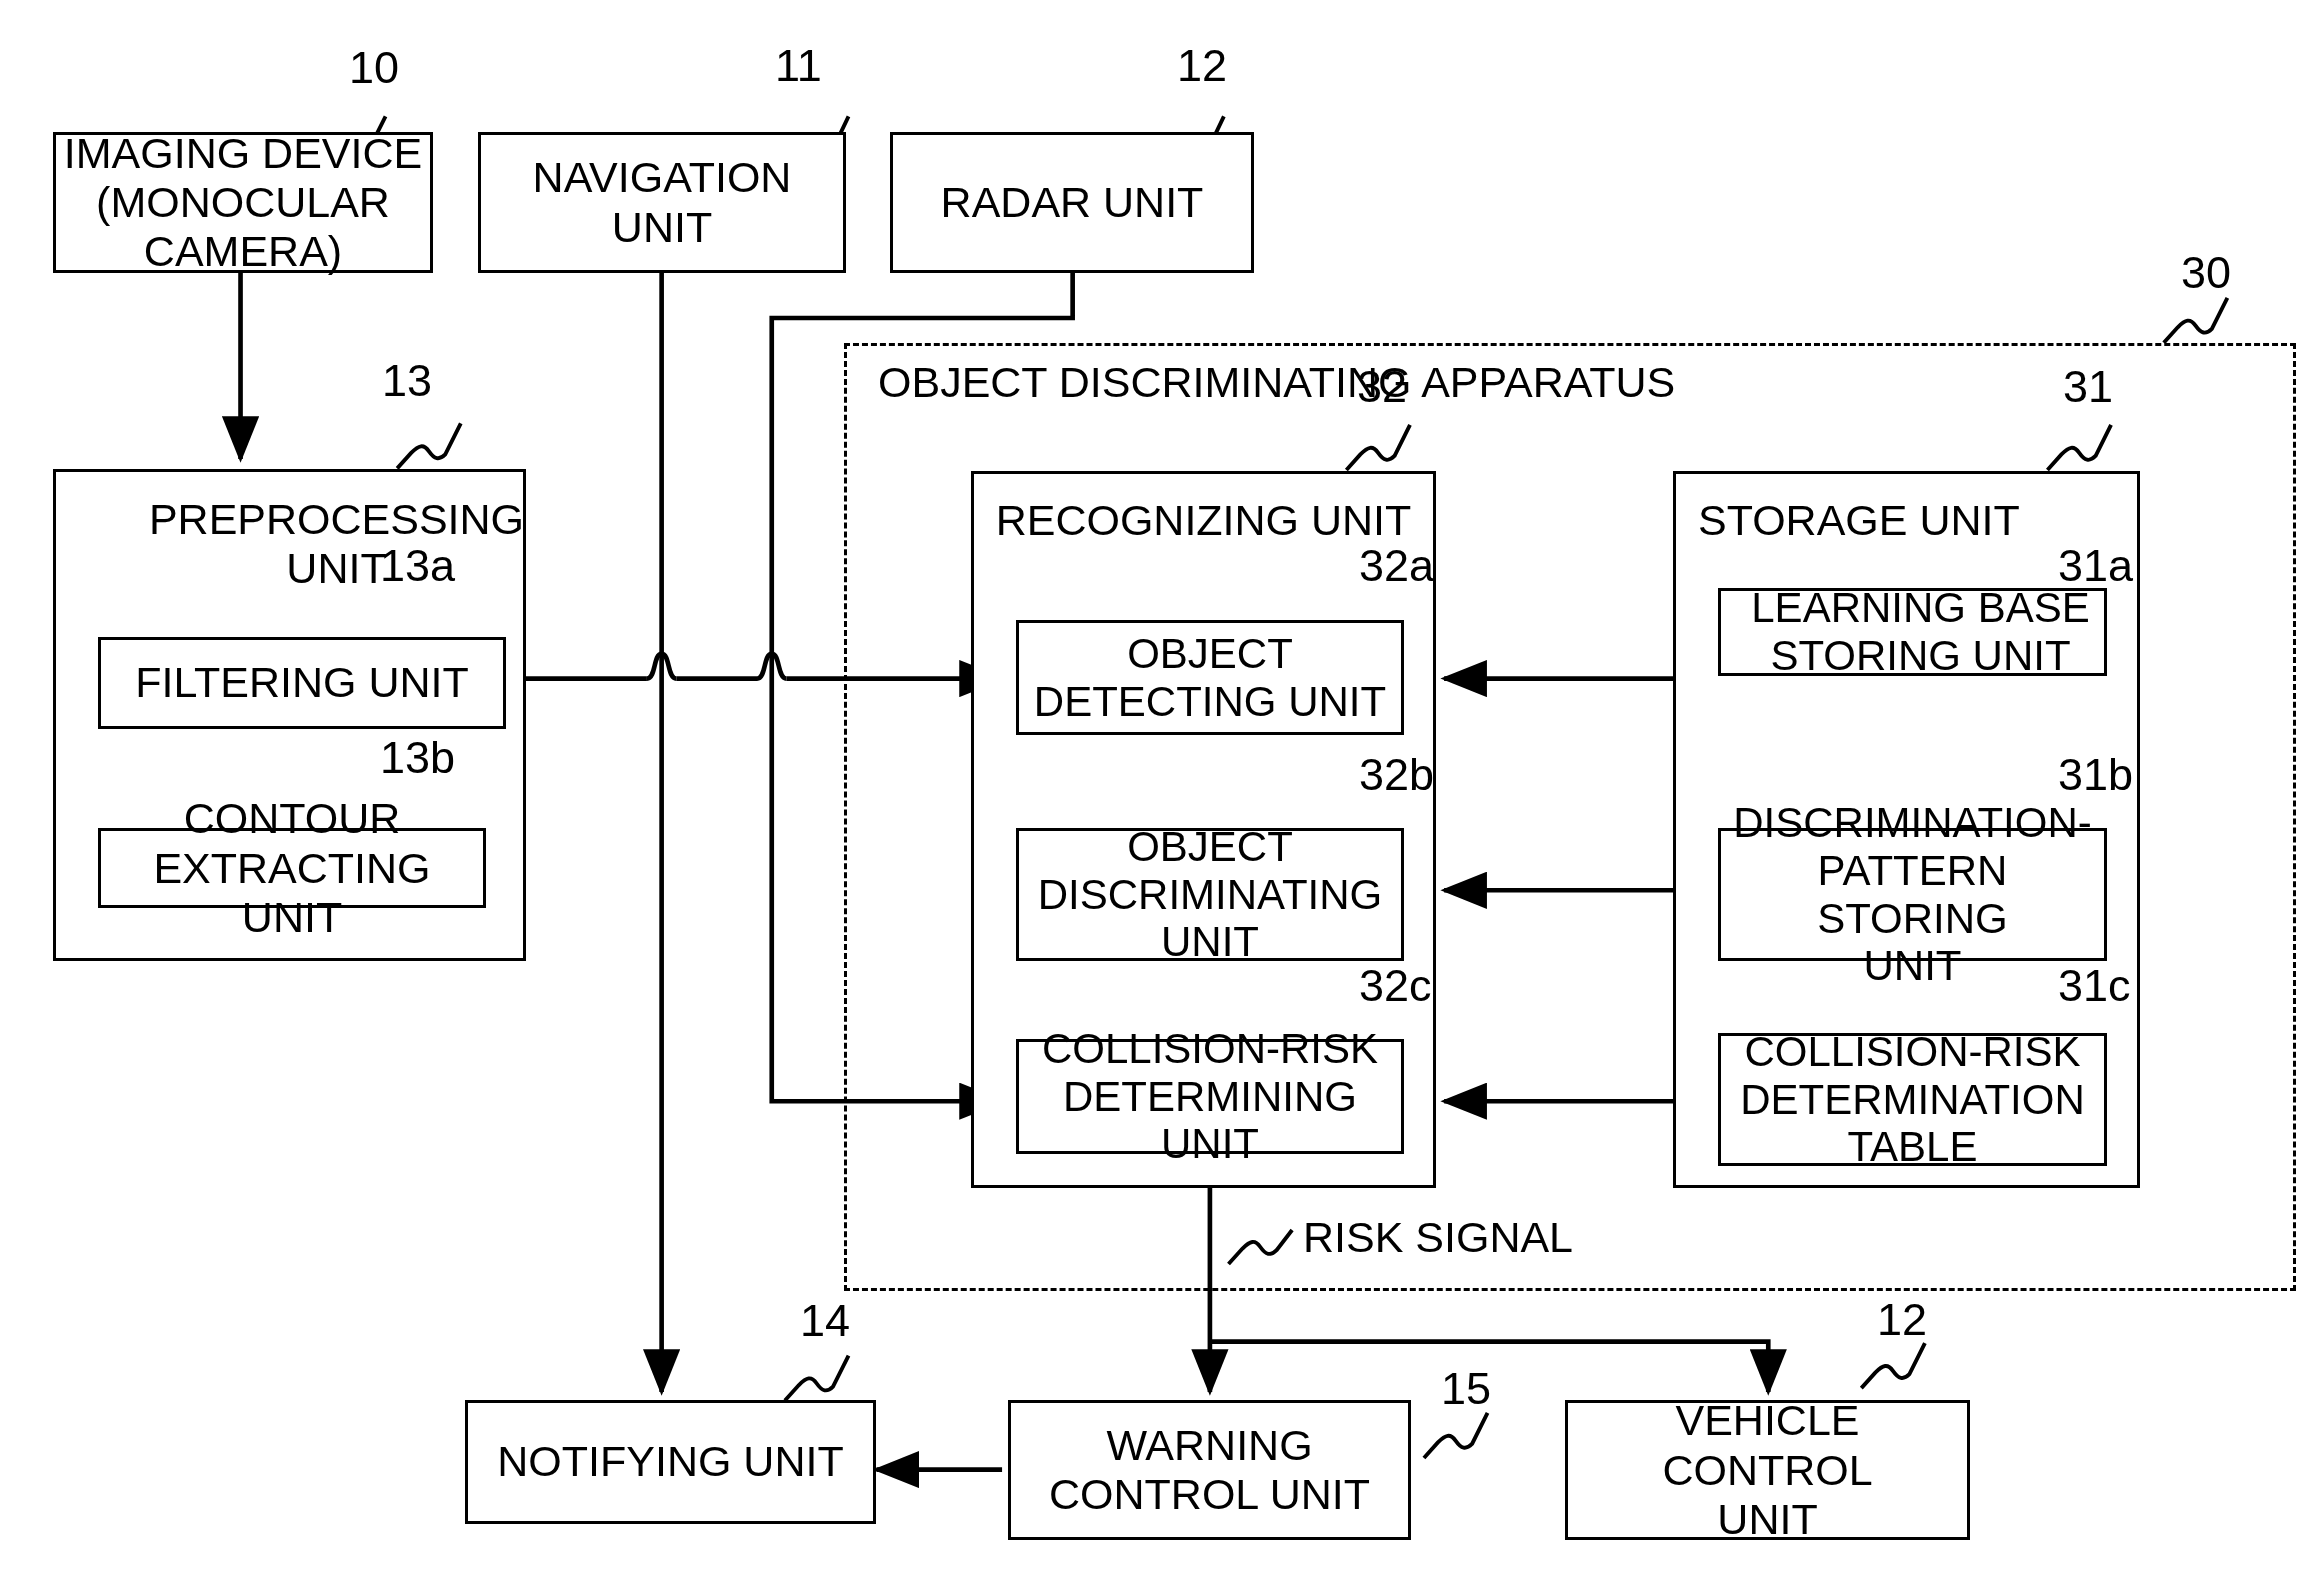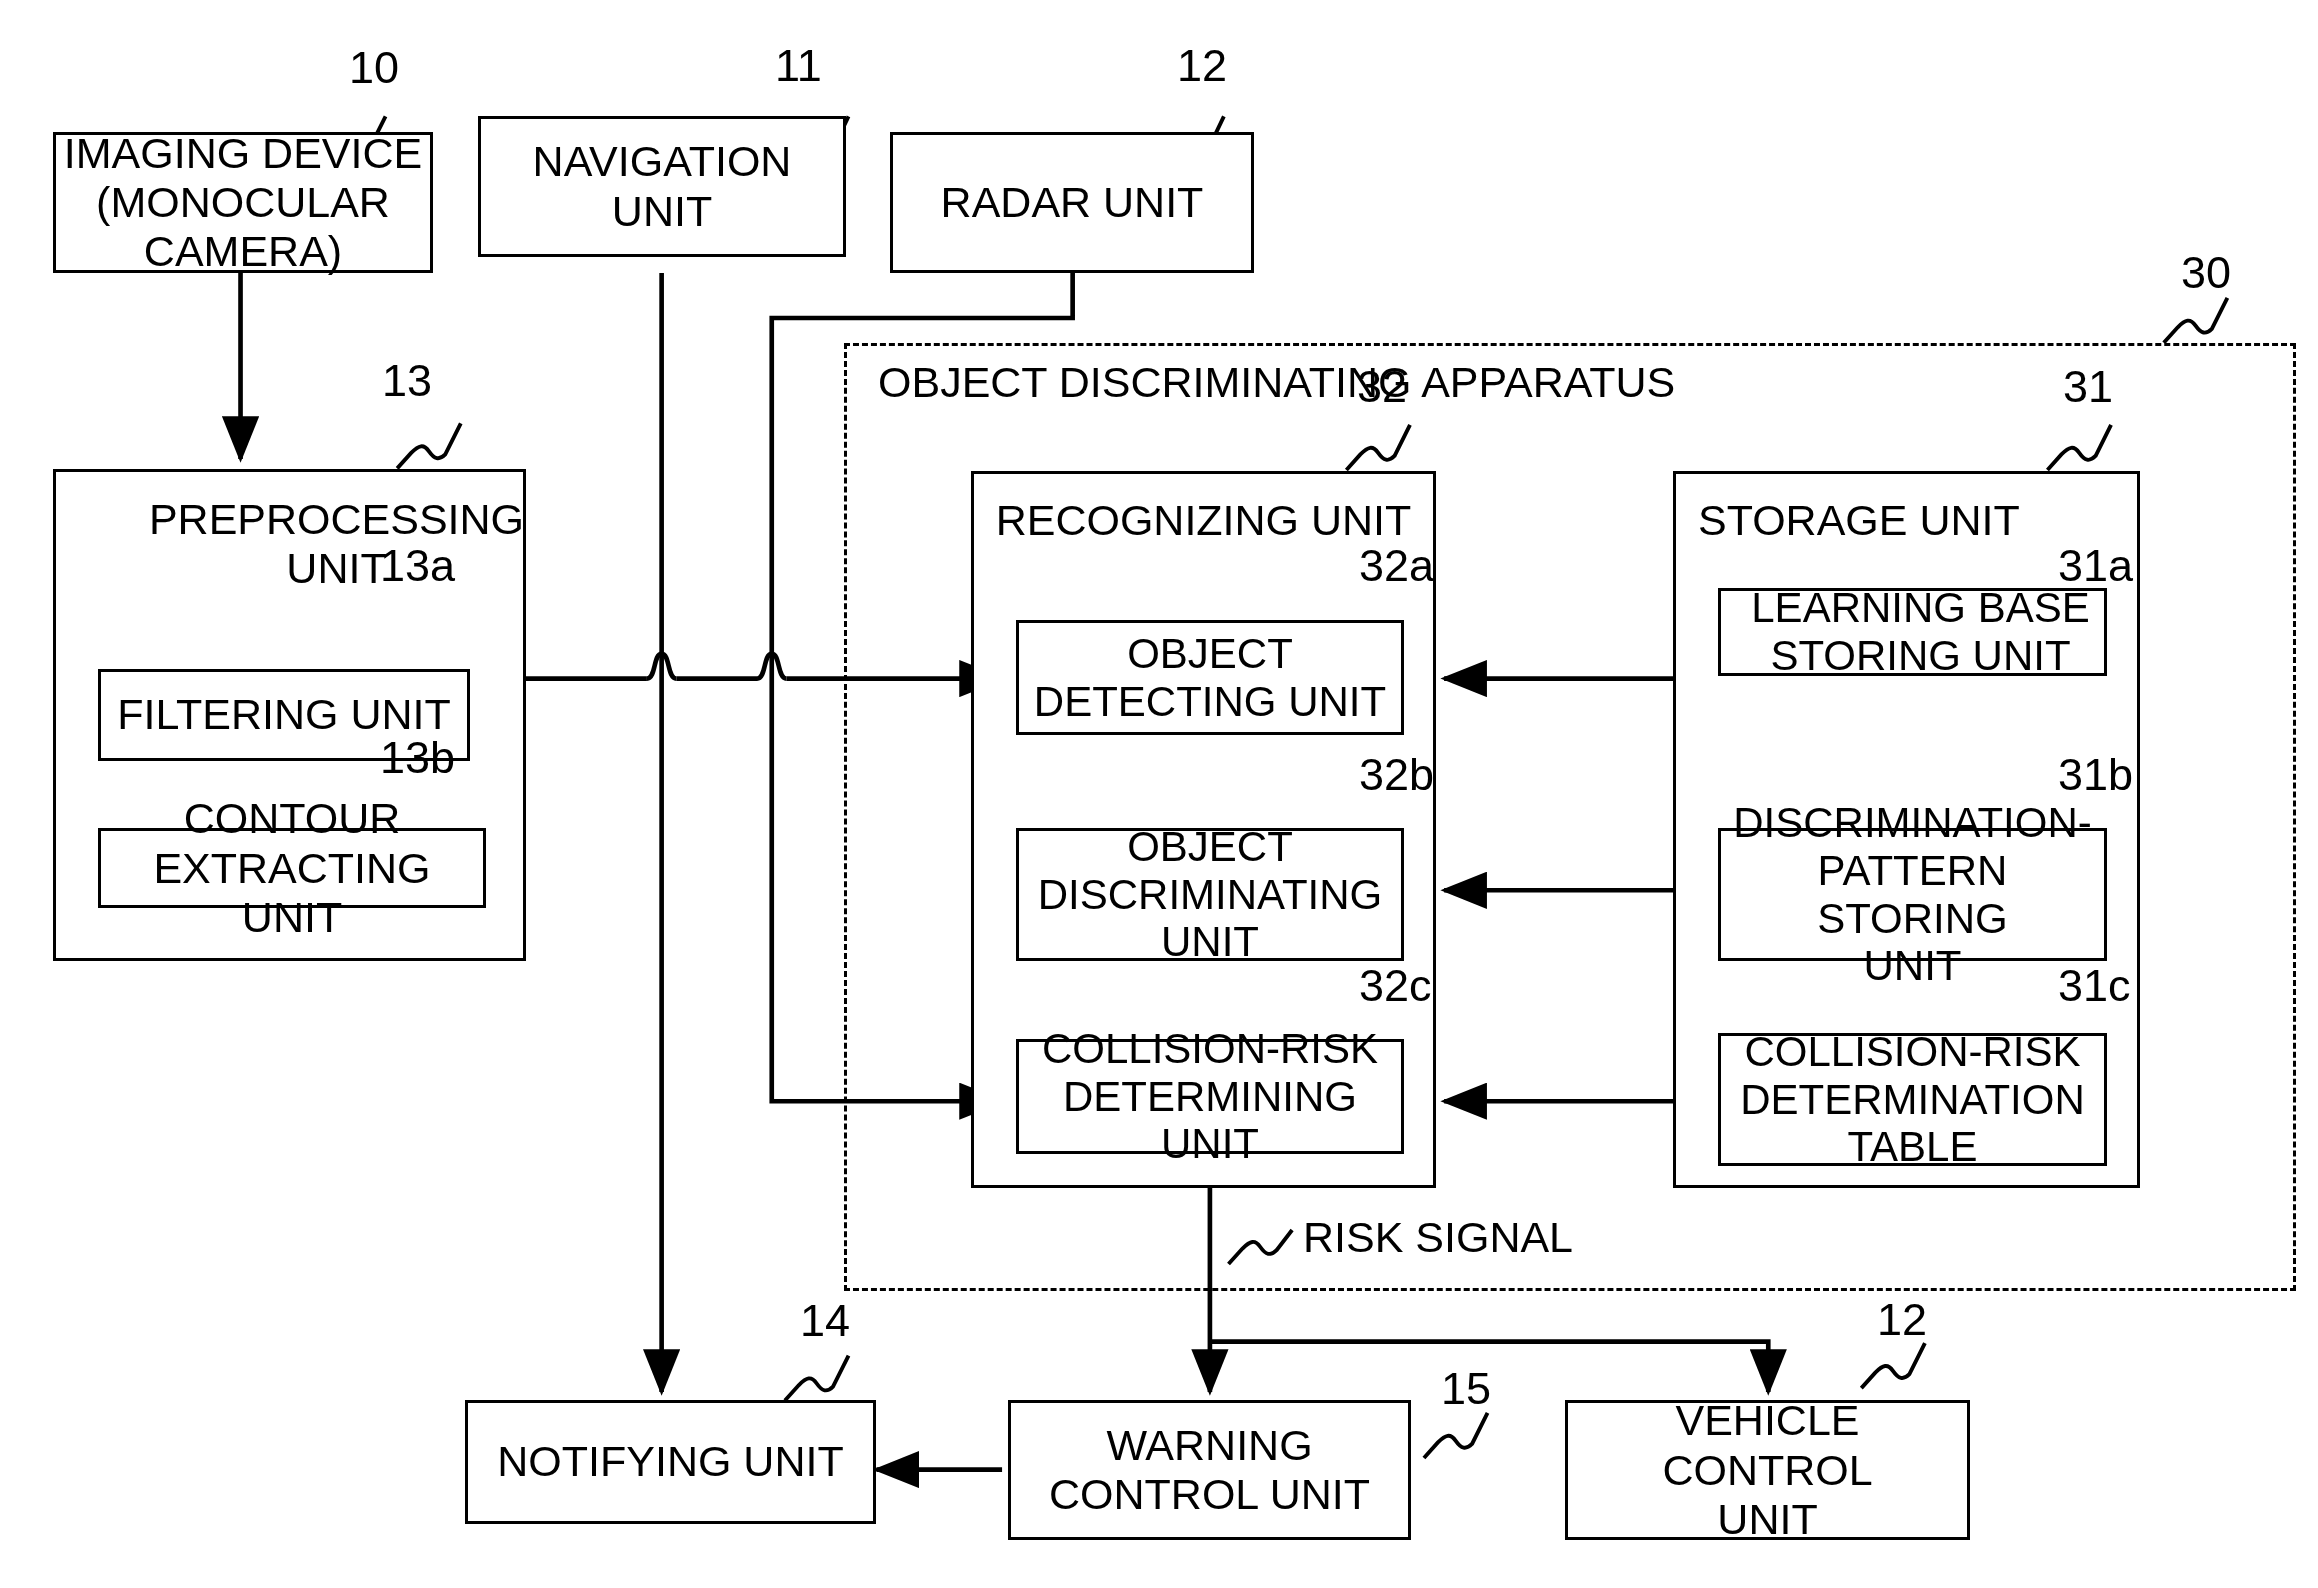--- a/index.html
+++ b/index.html
@@ -167,33 +167,33 @@
 
   <div class="plain-label" style="left:878px; top:361px;">OBJECT DISCRIMINATING APPARATUS</div>
   <div class="plain-label" style="left:1303px; top:1216px;">RISK SIGNAL</div>
 
   <div class="box t56" style="left:53px; top:132px; width:380px; height:141px;">
     <span style="white-space:pre-line;">IMAGING DEVICE
 (MONOCULAR
 CAMERA)</span>
   </div>
 
-  <div class="box t56" style="left:478px; top:116px; width:368px; height:141px;">
+  <div class="box t56" style="left:478px; top:132px; width:368px; height:141px;">
     <span style="white-space:pre-line;">NAVIGATION UNIT</span>
   </div>
 
   <div class="box t56" style="left:890px; top:132px; width:364px; height:141px;">
     <span style="white-space:pre-line;">RADAR UNIT</span>
   </div>
 
   <div class="container-box" style="left:53px; top:469px; width:473px; height:492px;"></div>
   <div class="container-title t56" style="left:53px; top:495px; width:567px; white-space:pre-line; line-height:1.14;">PREPROCESSING
 UNIT</div>
 
-  <div class="box t56" style="left:98px; top:637px; width:372px; height:92px;margin-top:32px;">
+  <div class="box t56" style="left:98px; top:637px; width:408px; height:92px;">
     <span style="white-space:pre-line;">FILTERING UNIT</span>
   </div>
 
   <div class="box t56" style="left:98px; top:828px; width:388px; height:80px;">
     <span style="white-space:pre-line;">CONTOUR
 EXTRACTING UNIT</span>
   </div>
 
   <div class="container-box" style="left:971px; top:471px; width:465px; height:717px;"></div>
   <div class="container-title t56" style="left:971px; top:496px; width:465px; white-space:pre-line; line-height:1.14;">RECOGNIZING UNIT</div>

